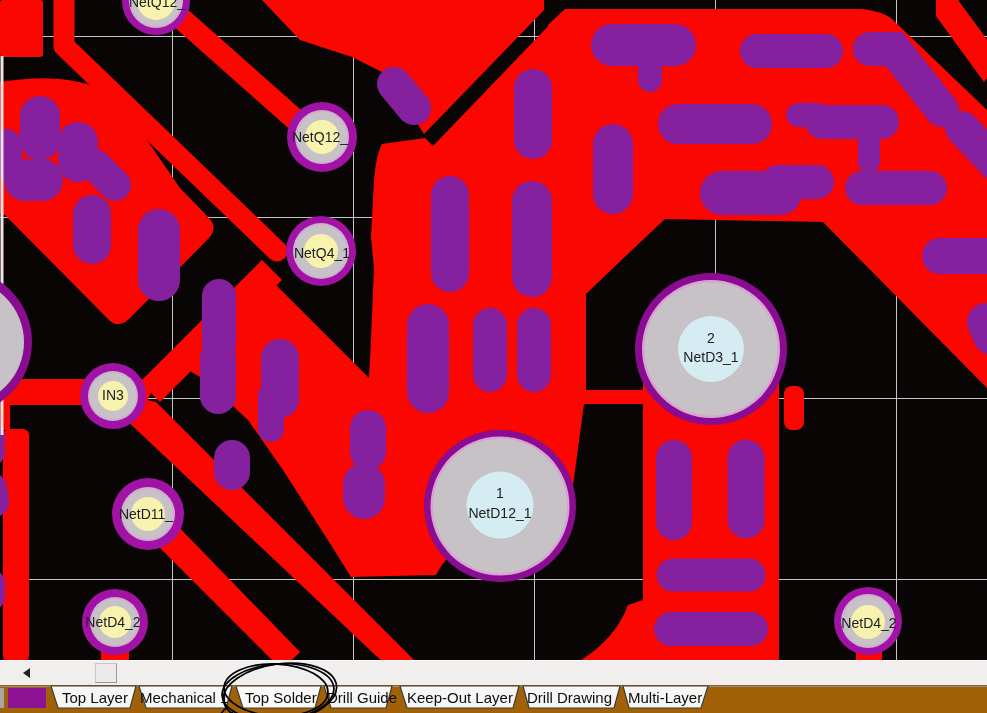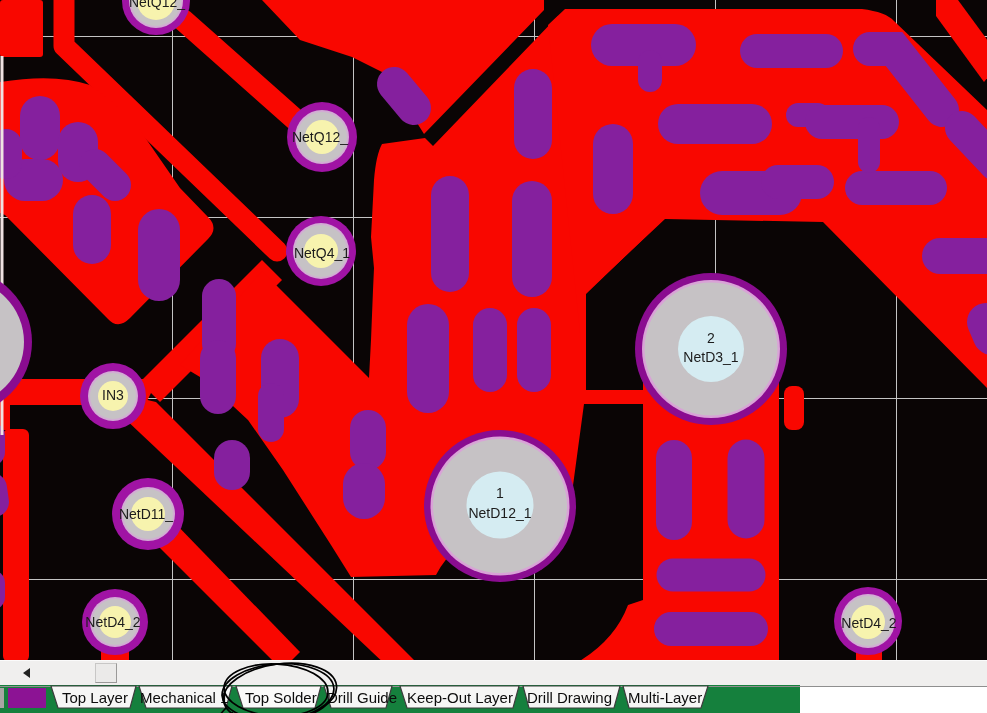--- a/index.html
+++ b/index.html
@@ -1,19 +1,19 @@
 <!DOCTYPE html>
 <html><head>
 <meta charset="utf-8">
 <style>
   html,body{margin:0;padding:0;background:#fff;}
   body{width:987px;height:713px;overflow:hidden;font-family:"Liberation Sans",sans-serif;}
   #pcb{position:absolute;left:0;top:0;width:987px;height:660px;background:#0a0505;overflow:hidden;}
   #hsbar{position:absolute;left:0;top:660px;width:987px;height:25px;background:#f0efee;border-top:1px solid #fbfbfb;}
-  #tabbar{position:absolute;left:0;top:685px;width:800px;height:28px;background:#15803d;}
+  #tabbar{position:absolute;left:0;top:685px;width:987px;height:28px;background:#a16207;}
 </style>
 </head>
 <body>
 
 <div id="pcb">
 <svg width="987" height="662" viewBox="0 0 987 662">
 
 <g stroke="#c4c4c4" stroke-width="1">
   <line x1="172.5" y1="0" x2="172.5" y2="662"></line>
   <line x1="353.5" y1="0" x2="353.5" y2="662"></line>

